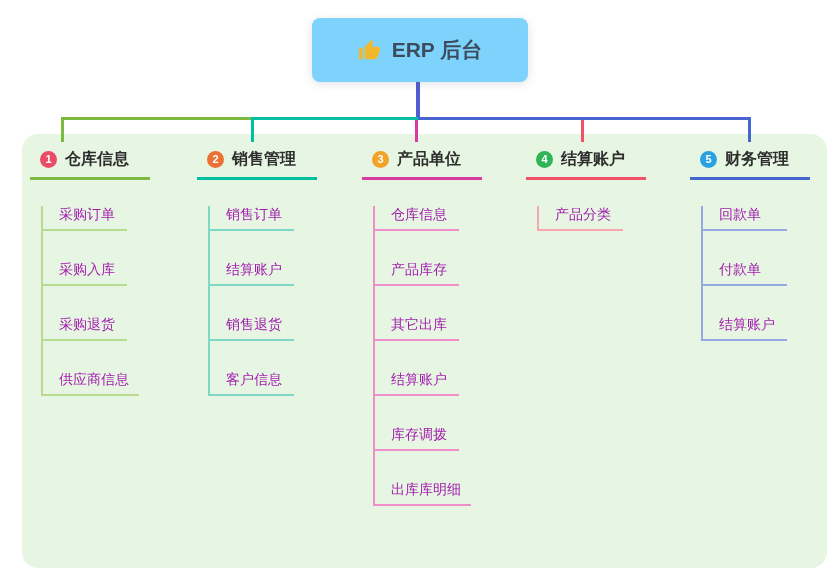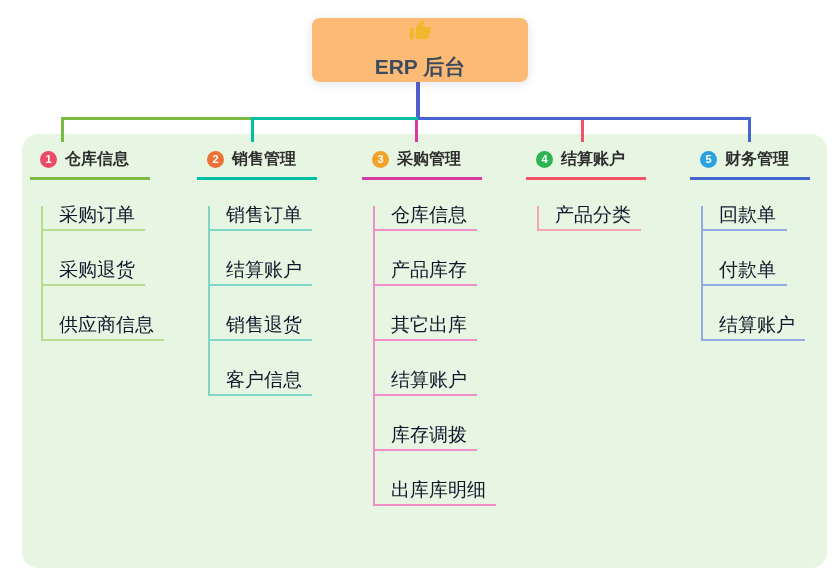--- a/index.html
+++ b/index.html
@@ -11,24 +11,24 @@
 
   
   .panel {
     position:absolute; left:22px; top:134px; width:805px; height:434px;
     border-radius:16px;
   }
 
   
   .root-card {
     position:absolute; left:312px; top:18px; width:216px; height:64px;
-    background:#fdba74; border-radius:8px;
+    background:#7dd3fc; border-radius:8px;
     box-shadow:0 2px 10px rgba(40,60,90,0.14);
     display:flex; align-items:center; justify-content:center; gap:11px;
-    font-size:21px; font-weight:600; color:#3c4b5e; cursor:pointer;flex-direction:column;
+    font-size:21px; font-weight:600; color:#3c4b5e; cursor:pointer;
   }
   .thumb { width:23px; height:23px; display:inline-flex; }
   .thumb svg { width:100%; height:100%; }
 
   
   .line { position:absolute; }
   .v-root   { left:416px; top:82px;  width:4px;  height:36px; }
   .seg-green{ left:61px;  top:117px; width:190px; height:3px; }
   .seg-teal { left:251px; top:117px; width:167px; height:3px; }
   .seg-blue { left:418px; top:117px; width:333px; height:3px; }
@@ -63,21 +63,21 @@
 
   .children {
     list-style:none; margin:0 0 0 11px; padding:0;
     border-left:2px solid var(--cl);
     width:fit-content;
   }
   .child {
     width:fit-content; min-width:84px; box-sizing:border-box;
     margin-top:30px; padding:0 10px 6px 16px;
     border-bottom:2px solid var(--cl);
-    font-size:19px; color:#0f172a; line-height:17px;
+    font-size:14px; color:#a21caf; line-height:17px;
     cursor:pointer; white-space:nowrap;
   }
   .children .child:first-child { margin-top:26px; }
 </style>
 </head>
 <body>
 
 <div class="canvas">
 
   <div class="panel" style="background: rgb(231, 246, 226);"></div>
@@ -101,20 +101,21 @@
     <span>ERP 后台</span>
   </div>
 
   <div class="branch" data-idx="0" style="--c: #7cba41; --cl: #b7dc8f; --badge: #ea4c67;">
     <div class="heading">
       <span class="badge">1</span>
       <span>仓库信息</span>
     </div>
     <ul class="children">
         <li class="child">采购订单</li>
+        <li class="child">采购入库</li>
         <li class="child">采购退货</li>
         <li class="child">供应商信息</li>
       </ul>
   </div>
 
   <div class="branch" data-idx="1" style="--c: #00bfa2; --cl: #7fd8c6; --badge: #ed7134;">
     <div class="heading">
       <span class="badge">2</span>
       <span>销售管理</span>
     </div>
@@ -122,21 +123,21 @@
         <li class="child">销售订单</li>
         <li class="child">结算账户</li>
         <li class="child">销售退货</li>
         <li class="child">客户信息</li>
       </ul>
   </div>
 
   <div class="branch" data-idx="2" style="--c: #d93aa1; --cl: #ef8ec8; --badge: #f2a227;">
     <div class="heading">
       <span class="badge">3</span>
-      <span>采购管理</span>
+      <span>产品单位</span>
     </div>
     <ul class="children">
         <li class="child">仓库信息</li>
         <li class="child">产品库存</li>
         <li class="child">其它出库</li>
         <li class="child">结算账户</li>
         <li class="child">库存调拨</li>
         <li class="child">出库库明细</li>
       </ul>
   </div>

